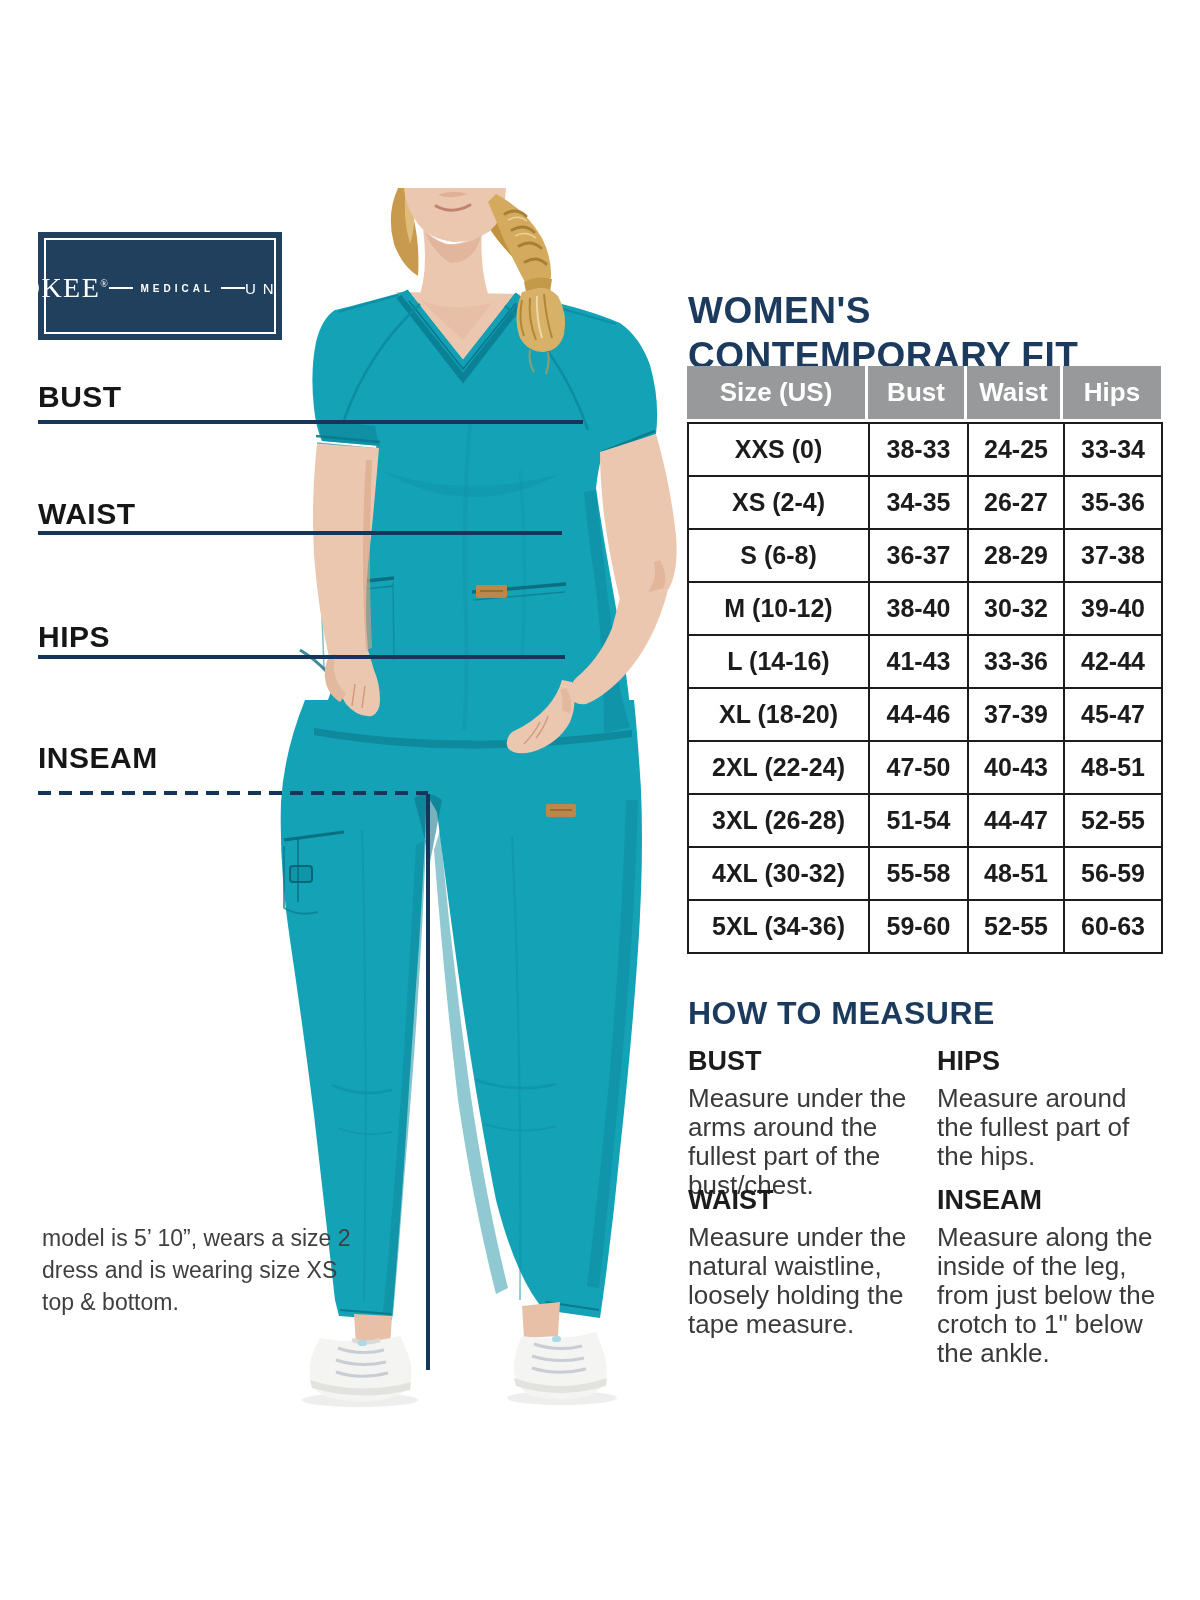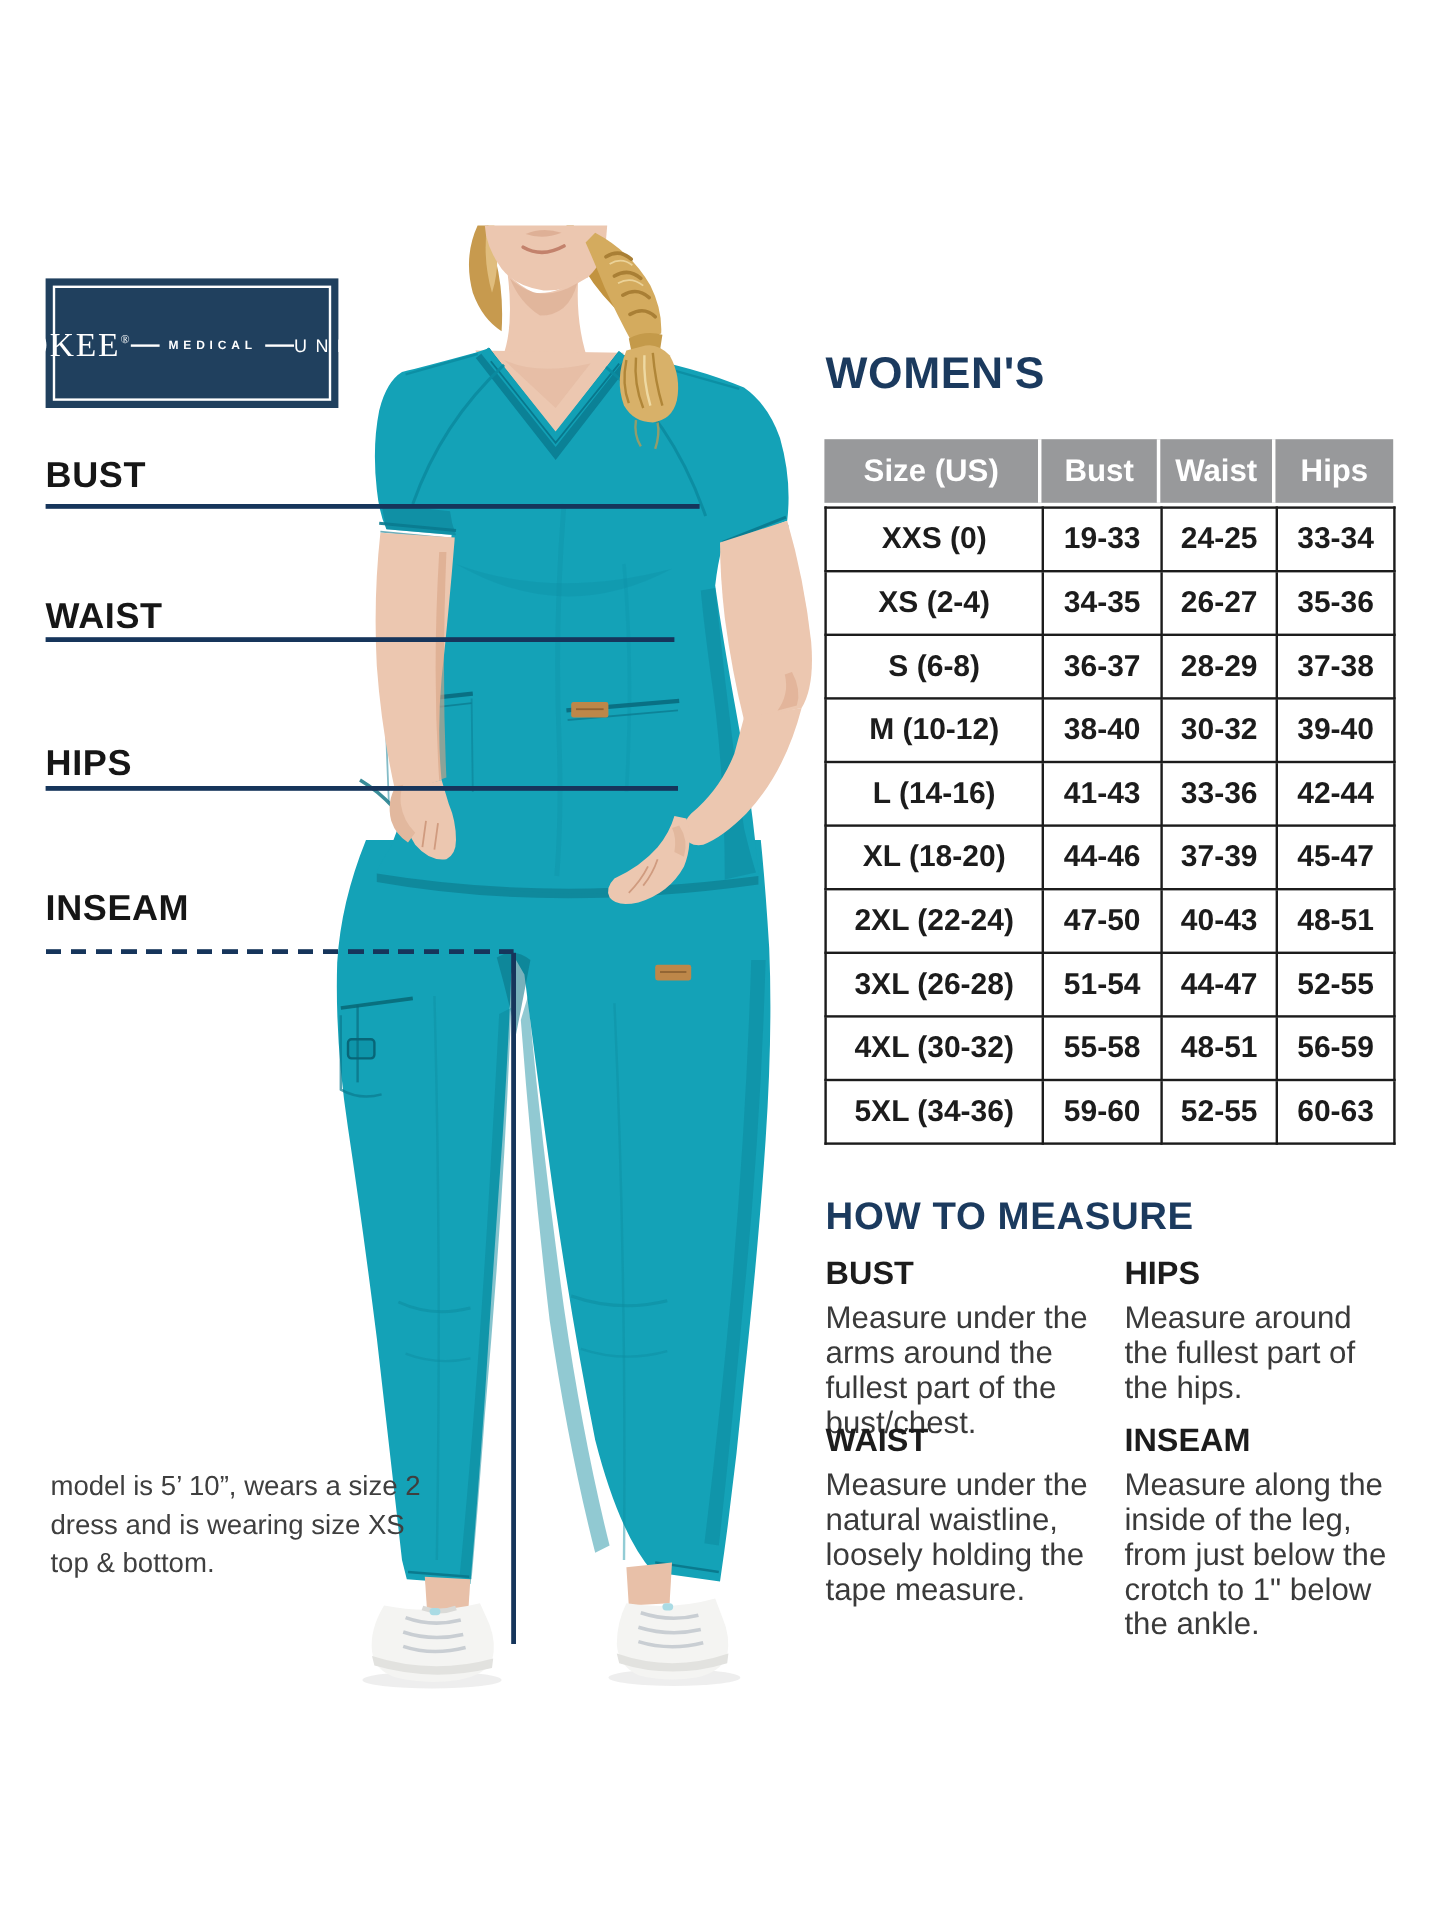--- a/index.html
+++ b/index.html
@@ -239,41 +239,42 @@
 
 <div class="meas-label" style="top:620px;">HIPS</div>
 <div class="meas-line" style="top:655px; width:527px;"></div>
 
 <div class="meas-label" style="top:741px;">INSEAM</div>
 <div class="meas-line-dashed" style="top:791px; width:390px;"></div>
 <div class="meas-line-vert" style="left:426px; top:794px; height:576px;"></div>
 
 <div class="page-title">
   <div>WOMEN'S</div>
+  <div>CONTEMPORARY FIT</div>
 </div>
 
 <div class="size-table-wrap">
   <div class="st-header">
     <div class="h h1">Size (US)</div>
     <div class="h h2">Bust</div>
     <div class="h h3">Waist</div>
     <div class="h h4">Hips</div>
   </div>
   <table class="size-table">
     <colgroup>
         <col style="width:181px">
         <col style="width:99px">
         <col style="width:96px">
         <col style="width:98px">
       </colgroup>
     <tbody>
 
         <tr>
           <td>XXS (0)</td>
-          <td>19-33</td>
+          <td>38-33</td>
           <td>24-25</td>
           <td>33-34</td>
         </tr>
 
         <tr>
           <td>XS (2-4)</td>
           <td>34-35</td>
           <td>26-27</td>
           <td>35-36</td>
         </tr>

